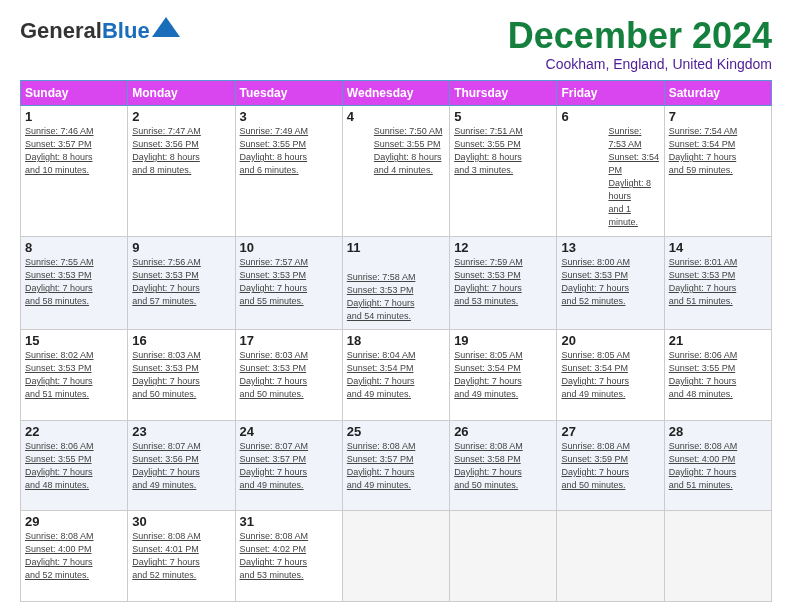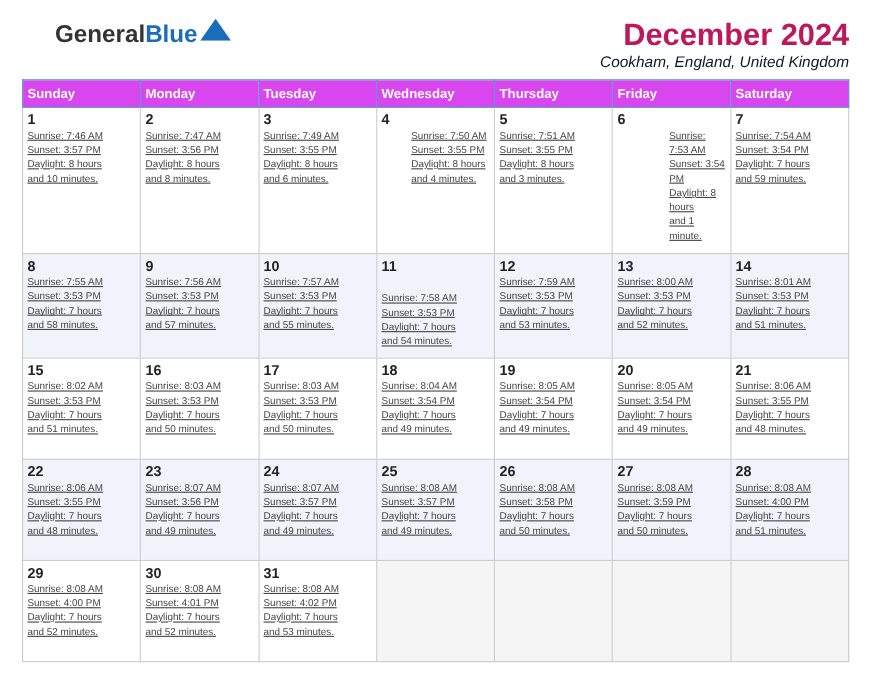--- a/index.html
+++ b/index.html
@@ -25,30 +25,29 @@
     }
     .logo {
       display: flex;
       flex-direction: column;
       align-items: flex-start;
     }
     .title-block {
       text-align: right;
     }
     .month-title {
-      font-size: 28px;
+      font-size: 36px;
       font-weight: bold;
-      color: #be185d;
+      color: #15803d;
       line-height: 1;
     }
     .location {
       font-size: 14px;
-      color: #0f172a;
+      color: #4c1d95;
       margin-top: 2px;
-      font-style: italic;
     }
     .calendar {
       flex: 1;
       border: 1px solid #ccc;
       border-collapse: collapse;
       width: 100%;
       table-layout: fixed;
     }
     .calendar th {
       background: #d946ef;
@@ -91,21 +90,21 @@
       background: #f0f4fa;
     }
   </style>
 </head>
 <body>
 
 <div class="page">
   <div class="header">
     <div class="logo">
       <div style="display:flex;align-items:center;gap:0;">
-        <span style="font-size:22px;font-weight:bold;color:#333;margin-left:30px;">General</span>
+        <span style="font-size:22px;font-weight:bold;color:#333;">General</span>
           <span style="font-size:22px;font-weight:bold;color:#1a6dba;">Blue</span>
         <svg width="28" height="20" viewBox="0 0 28 20" style="margin-left:2px;margin-top:-8px;">
           <polygon points="0,20 14,0 28,20" fill="#1a6dba"></polygon>
         </svg>
       </div>
     </div>
     <div class="title-block">
       <div class="month-title">December 2024</div>
       <div class="location">Cookham, England, United Kingdom</div>
     </div>

